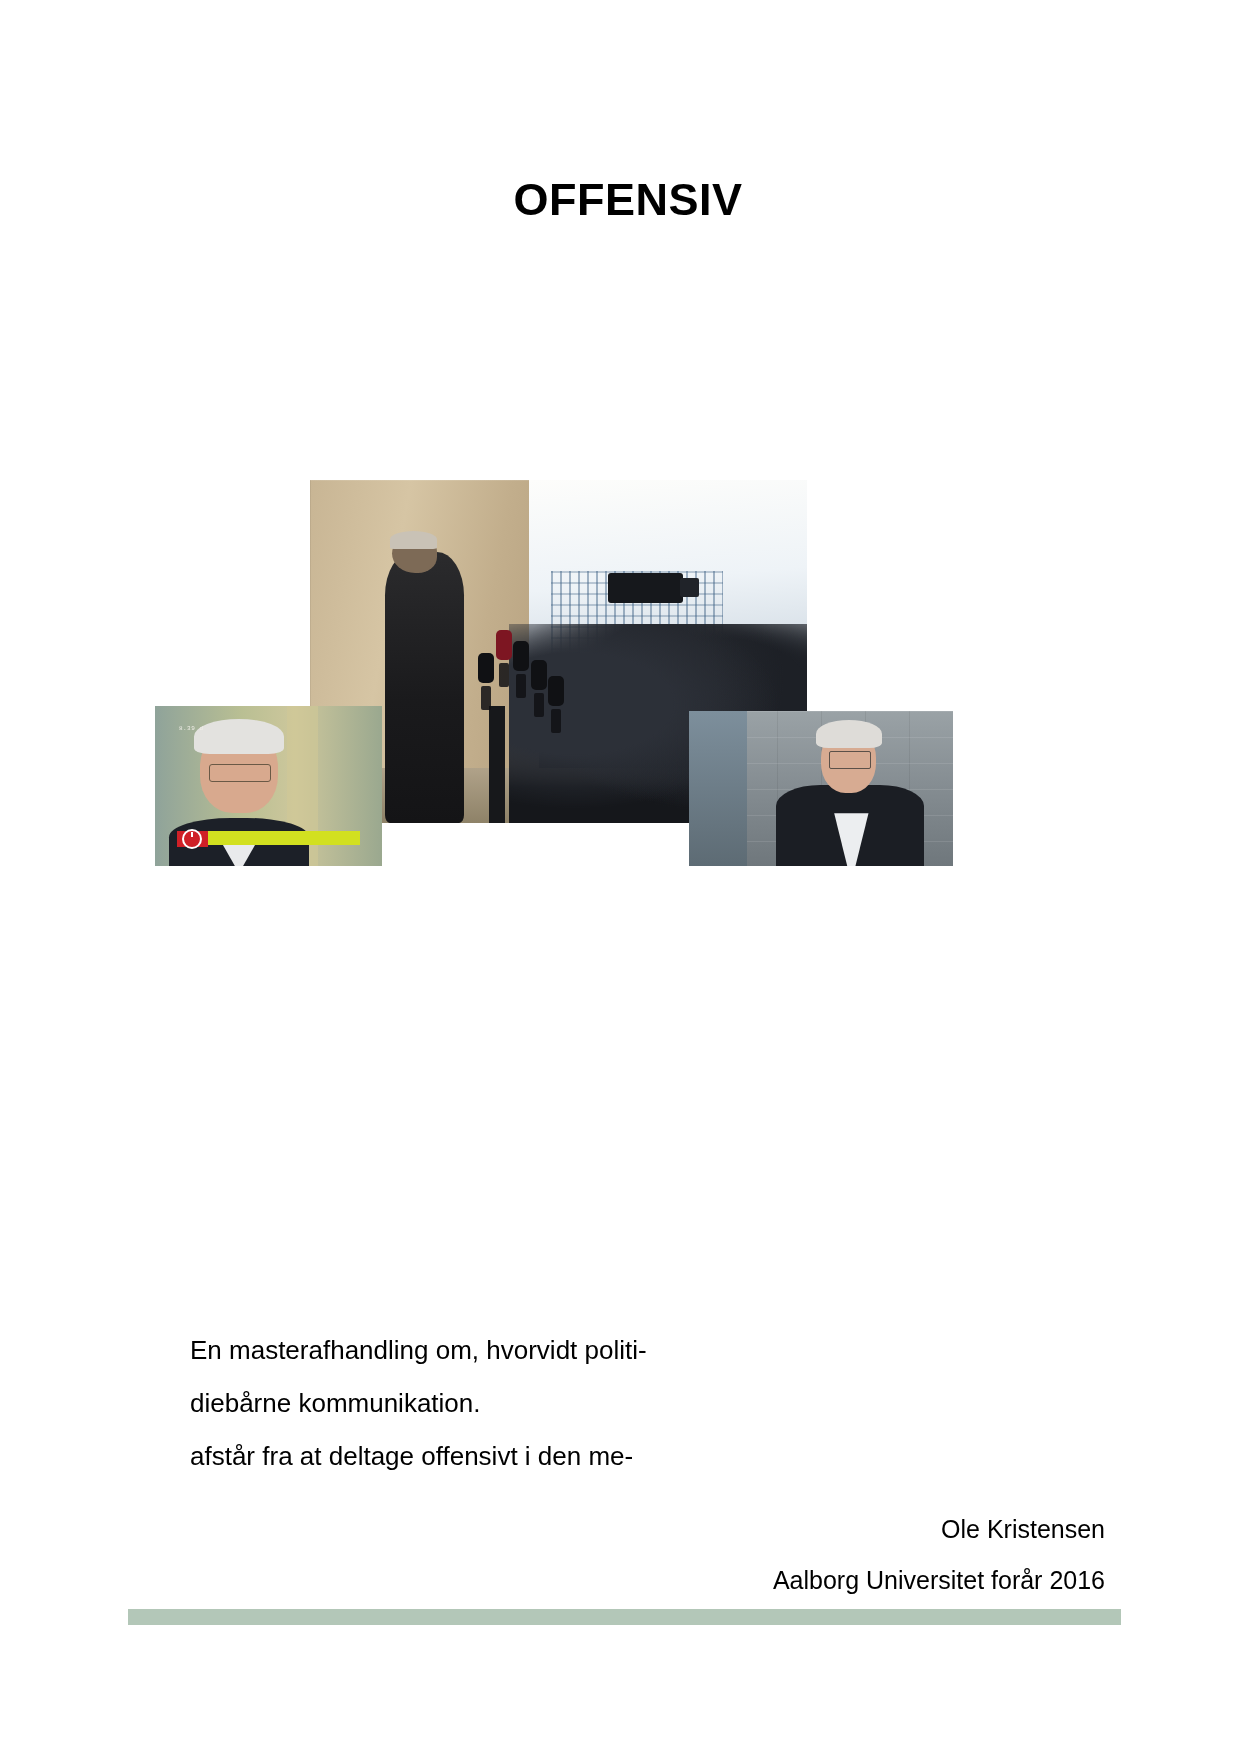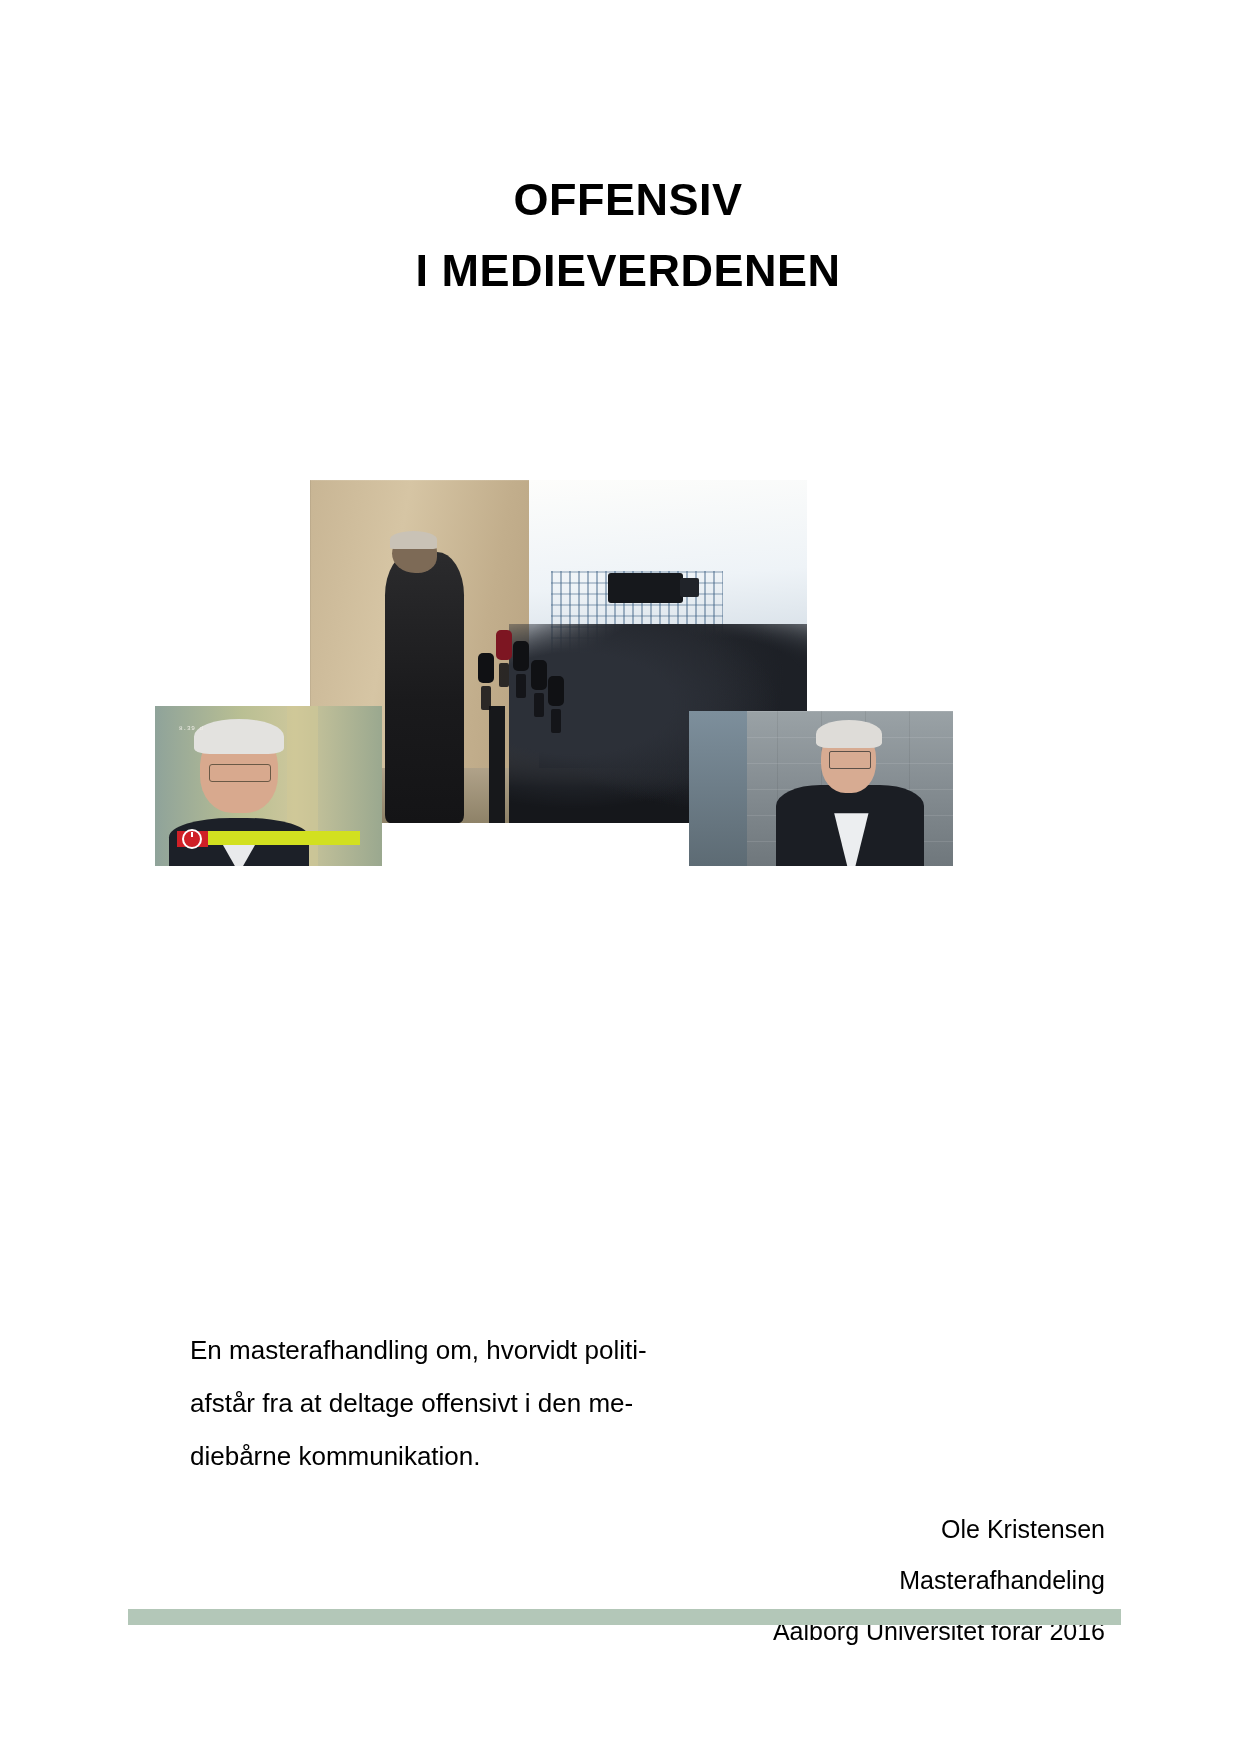--- a/index.html
+++ b/index.html
@@ -344,21 +344,20 @@
     background: #b3c7b8;
   }
 </style>
 </head>
 <body>
 
 <div class="page">
 
   <div class="title-block">
     <div class="title-line">OFFENSIV</div>
-    <div class="title-line">I MEDIEVERDENEN</div>
   </div>
 
   <div class="collage">
 
     <div class="photo photo-press">
       <div class="pc-wall"></div>
       <div class="pc-window"></div>
       <div class="pc-floor"></div>
       <div class="pc-crowd"></div>
       <div class="pc-cam"></div>
@@ -401,25 +400,24 @@
       <div class="iv-shirt"></div>
       <div class="iv-head"></div>
       <div class="iv-hair"></div>
       <div class="iv-glasses"></div>
     </div>
 
   </div>
 
   <div class="abstract">
     <p>En masterafhandling om, hvorvidt politi-</p>
+    <p>diebårne kommunikation.</p>
     <p>afstår fra at deltage offensivt i den me-</p>
-    <p>diebårne kommunikation.</p>
   </div>
 
   <div class="author-block">
     <div>Ole Kristensen</div>
-    <div>Masterafhandeling</div>
     <div>Aalborg Universitet forår 2016</div>
   </div>
 
   <div class="green-rule"></div>
 
 </div>
 
 </body></html>

